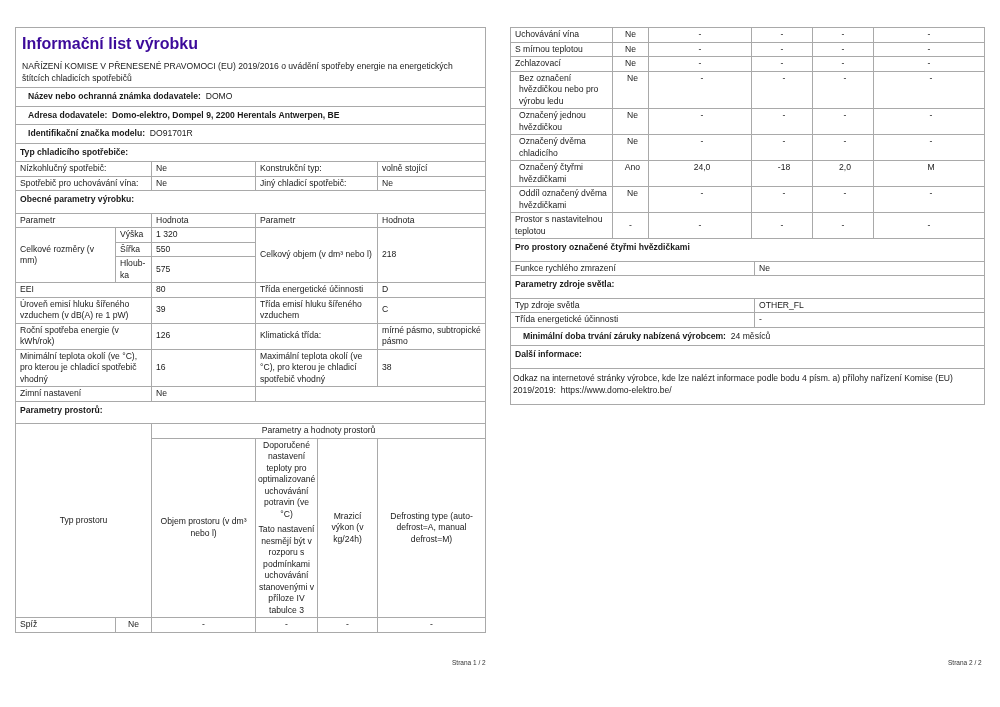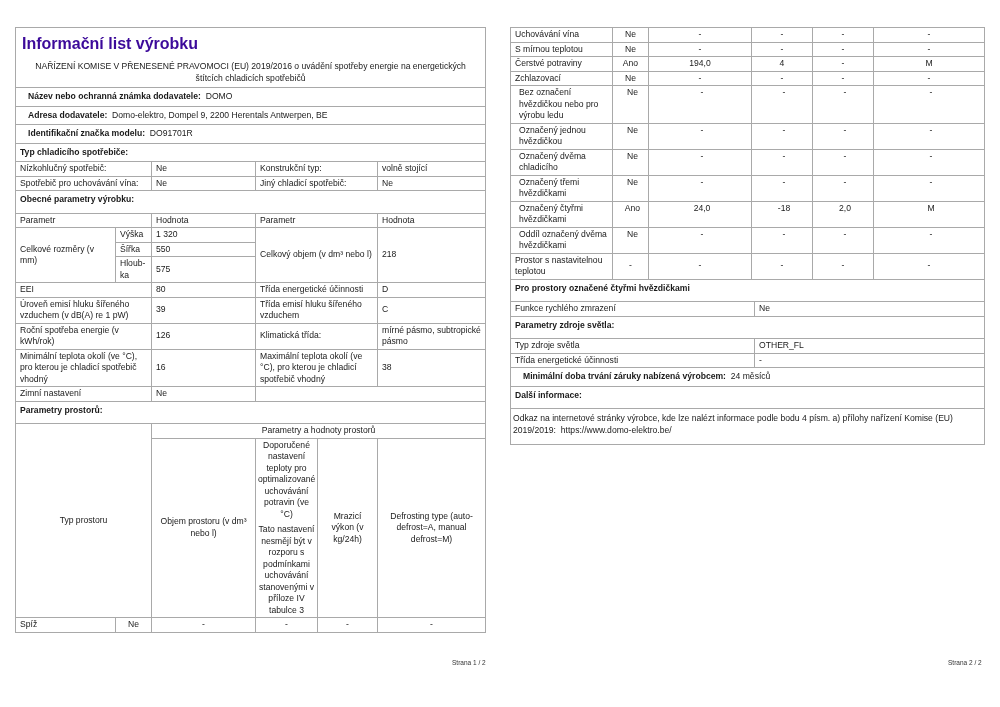--- a/index.html
+++ b/index.html
@@ -7,21 +7,21 @@
     width: 1000px; height: 707px; background: #ffffff; position: relative; overflow: hidden;
     font-family: "Liberation Sans", sans-serif; color: #1a1a1a; font-size: 8.6px;
   }
   .page { position: absolute; top: 27px; }
   #page1 { left: 15px; width: 470px; }
   #page2 { left: 510px; width: 474px; }
   table { border-collapse: collapse; width: 100%; table-layout: fixed; }
   td { border: 1px solid #a9a9a9; padding: 1px 4px; vertical-align: middle; line-height: 11.5px; }
   .title-cell { padding: 4px 6px 3px 6px; }
   .title { font-size: 16px; font-weight: bold; color: #3c0a9a; line-height: 24px; margin: 0 0 4px 0; }
-  .subtitle { line-height: 12px; text-align: center; }
+  .subtitle { line-height: 12px; }
   .hdr { font-weight: bold; padding: 3px 4px; }
   .hdr.tall { padding-bottom: 7px; }
   b { font-weight: bold; padding-left: 8px; }
   .c { text-align: center; }
   .top { vertical-align: top; padding-left: 8px; }
   .footer { position: absolute; font-size: 6.5px; color: #333; }
   #footer1 { left: 452px; top: 659px; }
   #footer2 { left: 948px; top: 659px; }
 </style>
 </head>
@@ -40,21 +40,21 @@
         <tr>
           <td colspan="5" class="title-cell">
       <div class="title">Informační list výrobku</div>
       <div class="subtitle">NAŘÍZENÍ KOMISE V PŘENESENÉ PRAVOMOCI (EU) 2019/2016 o uvádění spotřeby energie na energetických štítcích chladicích spotřebičů</div>
     </td>
         </tr>
     <tr>
           <td colspan="5" class="hdr"><b>Název nebo ochranná známka dodavatele:</b>&nbsp; <span style="font-weight:normal">DOMO</span></td>
         </tr>
     <tr>
-          <td colspan="5" class="hdr"><b>Adresa dodavatele:</b>&nbsp; <span style="font-weight:normal">Domo-elektro, Dompel 9, 2200 Herentals Antwerpen, BE</span></td>
+          <td colspan="5" class="hdr"><b>Adresa dodavatele:</b>&nbsp; <span style="font-weight:bold">Domo-elektro, Dompel 9, 2200 Herentals Antwerpen, BE</span></td>
         </tr>
     <tr>
           <td colspan="5" class="hdr"><b>Identifikační značka modelu:</b>&nbsp; <span style="font-weight:normal">DO91701R</span></td>
         </tr>
     <tr>
           <td colspan="5" class="hdr">Typ chladicího spotřebiče:</td>
         </tr>
     <tr>
       <td colspan="2">Nízkohlučný spotřebič:</td>
       <td>Ne</td>
@@ -182,28 +182,20 @@
         </tr>
         <tr>
           <td>S mírnou teplotou</td>
           <td class="c">Ne</td>
           <td class="c">-</td>
           <td class="c">-</td>
           <td class="c">-</td>
           <td class="c">-</td>
         </tr>
         <tr>
-          <td>Čerstvé potraviny</td>
-          <td class="c">Ano</td>
-          <td class="c">194,0</td>
-          <td class="c">4</td>
-          <td class="c">-</td>
-          <td class="c">M</td>
-        </tr>
-        <tr>
           <td>Zchlazovací</td>
           <td class="c">Ne</td>
           <td class="c">-</td>
           <td class="c">-</td>
           <td class="c">-</td>
           <td class="c">-</td>
         </tr>
         <tr>
           <td class="top">Bez označení hvězdičkou nebo pro výrobu ledu</td>
           <td class="c top">Ne</td>
@@ -215,28 +207,20 @@
         <tr>
           <td class="top">Označený jednou hvězdičkou</td>
           <td class="c top">Ne</td>
           <td class="c top">-</td>
           <td class="c top">-</td>
           <td class="c top">-</td>
           <td class="c top">-</td>
         </tr>
         <tr>
           <td class="top">Označený dvěma chladicího</td>
-          <td class="c top">Ne</td>
-          <td class="c top">-</td>
-          <td class="c top">-</td>
-          <td class="c top">-</td>
-          <td class="c top">-</td>
-        </tr>
-        <tr>
-          <td class="top">Označený třemi hvězdičkami</td>
           <td class="c top">Ne</td>
           <td class="c top">-</td>
           <td class="c top">-</td>
           <td class="c top">-</td>
           <td class="c top">-</td>
         </tr>
         <tr>
           <td class="top">Označený čtyřmi hvězdičkami</td>
           <td class="c top">Ano</td>
           <td class="c top">24,0</td>

